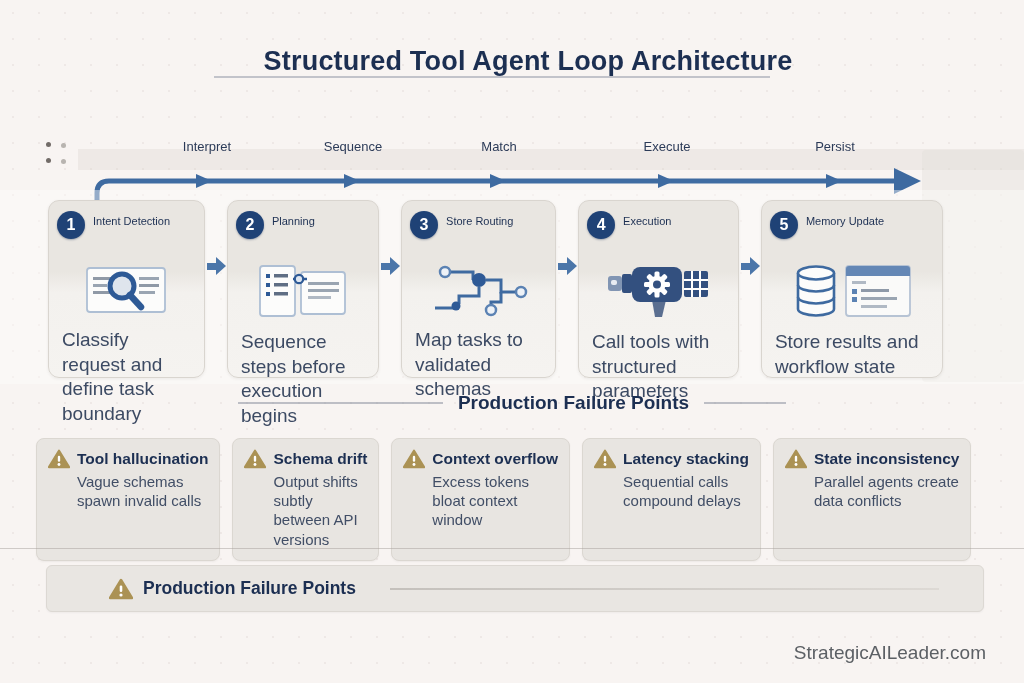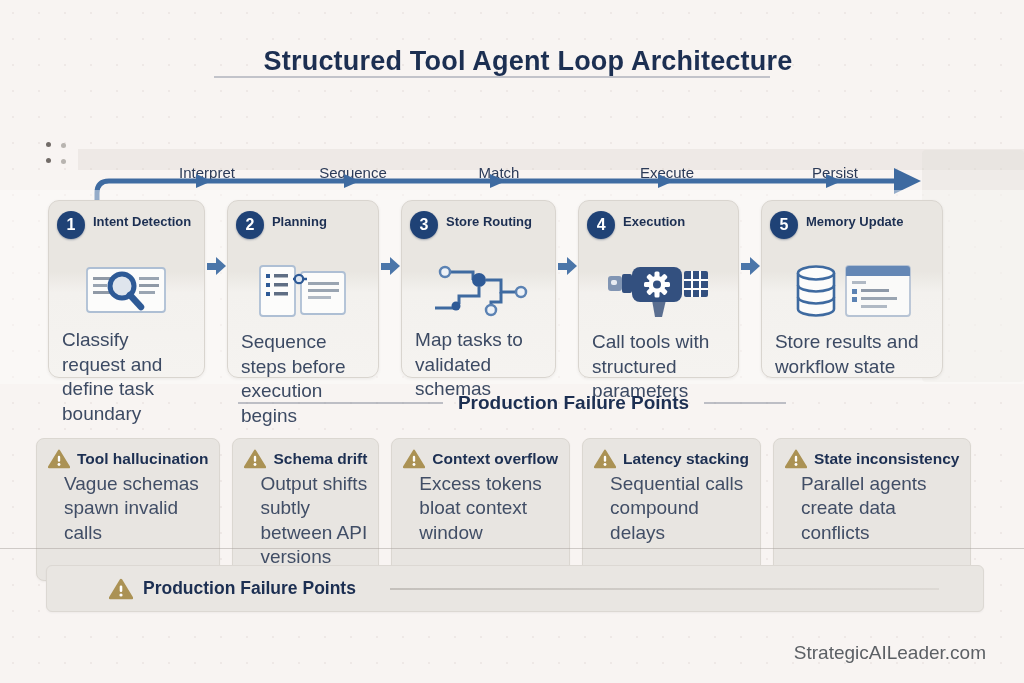--- a/index.html
+++ b/index.html
@@ -15,57 +15,57 @@
   .page-title{
     position:absolute;top:30px;left:0;width:100%;text-align:center;margin:16px;
     font-size:27px;font-weight:bold;letter-spacing:.2px;color:#1c2f52;
   }
   .title-rule{position:absolute;top:76px;left:214px;width:556px;height:2px;background:rgba(150,155,170,.55);}
   
   .tl-band{position:absolute;top:149px;left:78px;right:0;height:21px;background:rgba(214,209,203,.30);}
   .ghost-block{position:absolute;top:150px;right:0;width:102px;height:232px;background:rgba(226,222,218,.40);border-radius:4px;}
   .dot-cluster{position:absolute;left:46px;top:142px;width:5px;height:5px;border-radius:50%;background:rgba(90,84,80,.85);
     box-shadow:0 16px 0 rgba(90,84,80,.85), 15px 1px 0 rgba(107,101,96,.45), 15px 17px 0 rgba(107,101,96,.45);}
-  .tl-label{position:absolute;top:164px;transform:translateX(-50%);font-size:15px;color:#2c3b58;white-space:nowrap;}
+  .tl-label{position:absolute;top:139px;transform:translateX(-50%);font-size:13px;color:#2c3b58;white-space:nowrap;}
   .tl-0{left:207px}.tl-1{left:353px}.tl-2{left:499px}.tl-3{left:667px}.tl-4{left:835px}
   .tl-svg{position:absolute;top:135px;left:0;}
   
   .flow-band{position:absolute;top:190px;left:0;right:0;height:194px;background:rgba(253,252,251,.45);}
   .steps-row{position:absolute;top:200px;left:48px;width:895px;height:178px;display:flex;}
   .step-card{
     position:relative;border-radius:11px;border:1px solid #d9d5cf;
     background:linear-gradient(to bottom,#e9e6e1 0%,#e9e6e1 40%,#f3f1ee 52%,#f5f3f0 100%);
     box-shadow:0 1px 3px rgba(60,60,70,.08);
     display:flex;flex-direction:column;
   }
   .sc-0{width:160px}.sc-1{width:155px}.sc-2{width:158px}.sc-3{width:164px}.sc-4{width:186px}
   .step-head{display:flex;gap:8px;padding:9px 8px 2px 8px;min-height:50px;}
   .badge{flex:0 0 28px;width:28px;height:28px;border-radius:50%;background:#1f4276;color:#fff;
     font-weight:bold;font-size:16px;display:flex;align-items:center;justify-content:center;margin-top:1px;
     box-shadow:0 1px 2px rgba(20,40,80,.35);}
-  .step-title{font-size:13px;font-weight:bold;color:#1c2f52;line-height:1.12;padding-top:5px;}
+  .step-title{font-size:11px;font-weight:normal;color:#1c2f52;line-height:1.12;padding-top:5px;}
   .step-icon{height:62px;display:flex;align-items:center;justify-content:center;}
   .step-desc{padding:10px 10px 0 13px;font-size:19px;line-height:1.3;color:#3c4a63;}
   .flow-arrow{width:22px;position:relative;align-self:flex-start;margin-top:57px;height:18px;flex:0 0 22px;}
   .flow-arrow::before{content:"";position:absolute;left:2px;top:6px;width:9px;height:7px;background:#4b76a9;}
   .flow-arrow::after{content:"";position:absolute;left:11px;top:0;width:0;height:0;
     border-top:9.5px solid transparent;border-bottom:9.5px solid transparent;border-left:10px solid #4b76a9;}
   
   .fail-heading-row{position:absolute;top:392px;left:0;width:100%;display:flex;align-items:center;justify-content:center;gap:15px;}
   .fail-heading{margin:0;font-size:19px;font-weight:bold;color:#1c2f52;}
   .rule{height:2px;background:rgba(140,146,160,.55);}
   .rule-l{width:205px}.rule-r{width:82px}
   
   .fail-row{position:absolute;top:438px;left:36px;width:832px;display:flex;gap:12px;}
   .fail-card{background:#e8e5e1;border:1px solid #dbd7d1;border-radius:8px;padding:10px 11px 11px 11px;
     box-shadow:0 1px 2px rgba(60,60,70,.06);}
   .fc-0{width:206px}.fc-1{width:164px}.fc-2{width:158px}.fc-3{width:176px}.fc-4{width:198px}
   .fail-title-row{display:flex;align-items:center;gap:7px;}
   .fail-title{font-size:15.5px;font-weight:bold;color:#1c2f52;white-space:nowrap;}
-  .fail-desc{margin:3px 0 0 16px;font-size:19px;line-height:1.28;color:#414e66;}
+  .fail-desc{margin:3px 0 0 29px;font-size:15px;line-height:1.28;color:#414e66;}
   
   .divider{position:absolute;top:548px;left:0;right:0;height:1px;background:rgba(165,160,155,.5);}
   .banner{position:absolute;top:565px;left:46px;width:938px;height:47px;background:#e9e6e2;
     border:1px solid #dcd8d3;border-radius:6px;display:flex;align-items:center;padding-left:62px;box-sizing:border-box;
     box-shadow:0 1px 2px rgba(60,60,70,.05);}
   .banner-label{margin-left:10px;font-size:17.5px;font-weight:bold;color:#1c2f52;}
   .banner-line{flex:1;height:2px;margin:0 44px 0 34px;background:linear-gradient(to right,#b8b4af,#d9d5d0);opacity:.75;}
   
   .watermark{position:absolute;top:642px;right:38px;font-size:19px;color:#5c6065;}
   svg{display:block}

